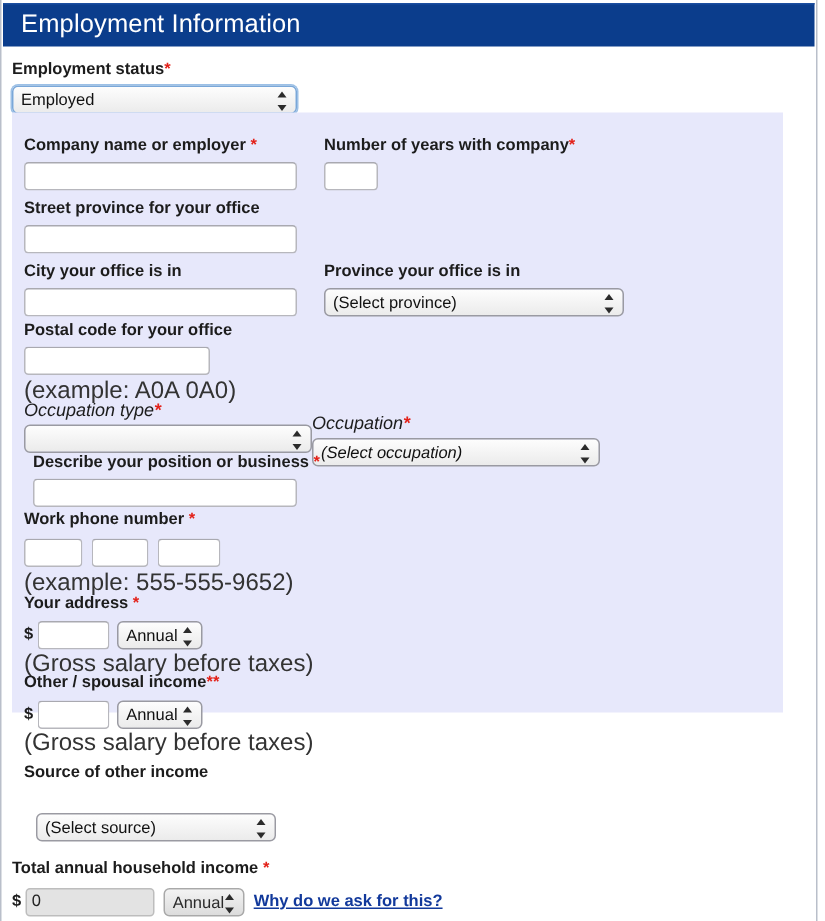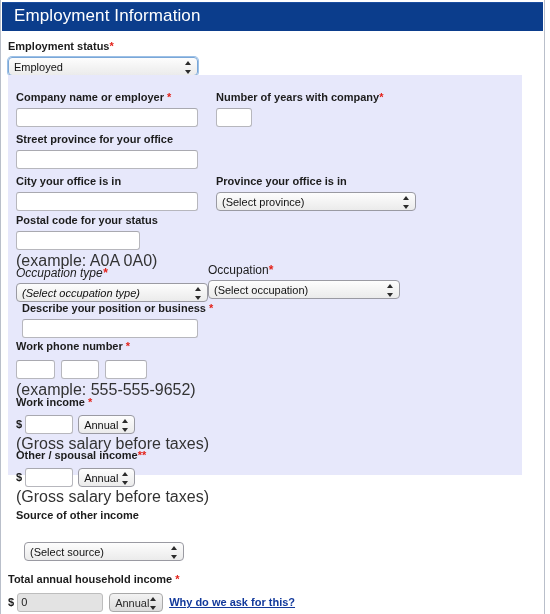--- a/index.html
+++ b/index.html
@@ -269,39 +269,38 @@
       <div class="sel" style="width:200px; margin-top:4px;">
         <span class="sel-txt">(Select province)</span>
         <span class="arrows">
             <i class="up"></i>
             <i class="dn"></i>
           </span>
       </div>
     </div>
 
     <div class="fld" style="left:8px; top:139px;">
-      <div class="lbl">Postal code for your status</div>
+      <div class="lbl">Postal code for your office</div>
       <input class="txt" style="width: 124px; margin-top: 4px;" value="">
       <div class="hint" style="margin-top:5px;">(example: A0A 0A0)</div>
     </div>
 
     <div class="fld" style="left:8px; top:191px;font-style:italic;">
       <div class="lbl-reg">
         <span>Occupation type</span><span class="req">*</span>
       </div>
       <div class="sel" style="width:192px; margin-top:3px;">
-        <span class="sel-txt">(Select occupation type)</span>
         <span class="arrows">
             <i class="up"></i>
             <i class="dn"></i>
           </span>
       </div>
     </div>
 
-    <div class="fld" style="left:200px; top:188px;">
+    <div class="fld" style="left:200px; top:200px;font-style:italic;">
       <div class="lbl-reg">
         <span>Occupation</span><span class="req">*</span>
       </div>
       <div class="sel" style="width:192px; margin-top:3px;">
         <span class="sel-txt">(Select occupation)</span>
         <span class="arrows">
             <i class="up"></i>
             <i class="dn"></i>
           </span>
       </div>
@@ -319,21 +318,21 @@
         <span>Work phone number</span> <span class="req">*</span>
       </div>
       <div style="margin-top:5px;" class="row-inline">
         <input class="txt" style="width: 39px;" value=""><input class="txt" style="width: 38px; margin-left: 6px;" value=""><input class="txt" style="width: 42px; margin-left: 6px;" value="">
       </div>
       <div class="hint" style="margin-top:5px;">(example: 555-555-9652)</div>
     </div>
 
     <div class="fld" style="left:8px; top:321px;">
       <div class="lbl">
-        <span>Work income</span> <span class="req">*</span>
+        <span>Your address</span> <span class="req">*</span>
       </div>
       <div style="margin-top:4px;" class="row-inline">
         <span class="dollar">$</span><input class="txt" style="width: 48px;" value=""><span class="sel" style="width:57px; margin-left:5px;"><span class="sel-txt">Annual</span><span class="arrows">
               <i class="up"></i>
               <i class="dn"></i>
             </span></span>
       </div>
       <div class="hint" style="margin-top:4px;">(Gross salary before taxes)</div>
     </div>
 

